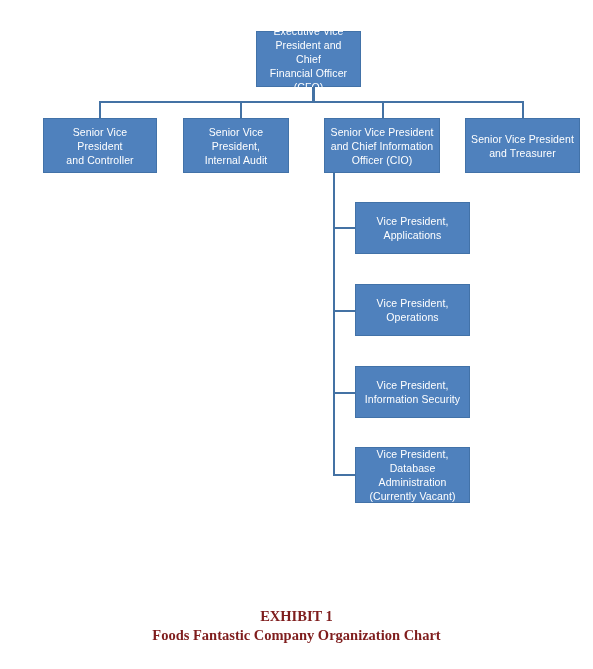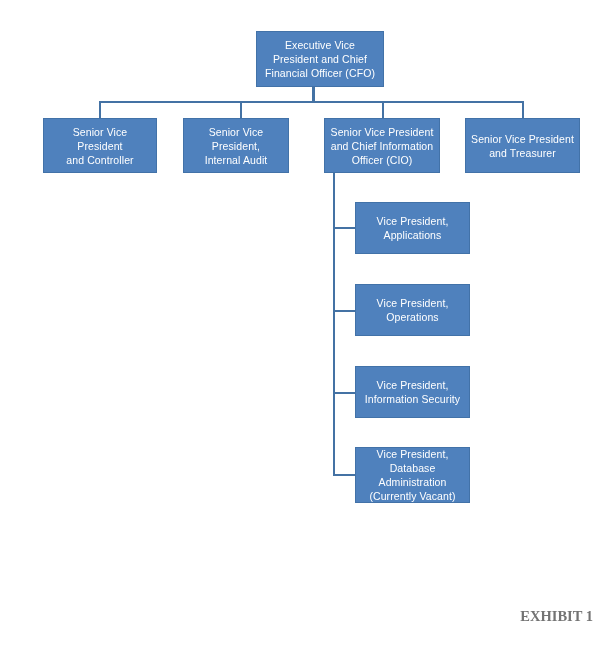--- a/index.html
+++ b/index.html
@@ -53,35 +53,35 @@
     position: absolute;
     height: 2px;
     background: #4472A4;
   }
 
   
   #caption {
     position: absolute;
     left: 0;
     right: 0;
-    text-align: right;
+    text-align: center;
     font-family: "Liberation Serif", serif;
     font-weight: bold;
-    color: #737373;
+    color: #7f1d1d;
     font-size: 14.5px;
     line-height: 19px;
   }
   #caption .cap-line { display: block; }
 </style>
 </head>
 <body>
 
 <div id="chart-root">
 
-  <div class="org-box" id="box-cfo" style="left:256px; top:31px; width:128px; height:56px;">
+  <div class="org-box" id="box-cfo" style="left:256px; top:31px; width:105px; height:56px;">
     <span class="box-label">Executive Vice
 President and Chief
 Financial Officer (CFO)</span>
   </div>
 
   <div class="conn conn-v" style="left:312px; top:87px; width:3px; height:15px;"></div>
 
   <div class="bus" style="left:99px; top:101px; width:425px;"></div>
 
   <div class="conn conn-v" style="left:99px; top:101px; height:18px;"></div>
@@ -134,15 +134,16 @@
 
   <div class="org-box" id="box-vp-database-administration" style="left:355px; top:447px; width:115px; height:56px;">
     <span class="box-label">Vice President,
 Database
 Administration
 (Currently Vacant)</span>
   </div>
 
   <div id="caption" style="top:607px;">
     <span class="cap-line">EXHIBIT 1</span>
+    <span class="cap-line">Foods Fantastic Company Organization Chart</span>
   </div>
 
 </div>
 
 </body></html>

